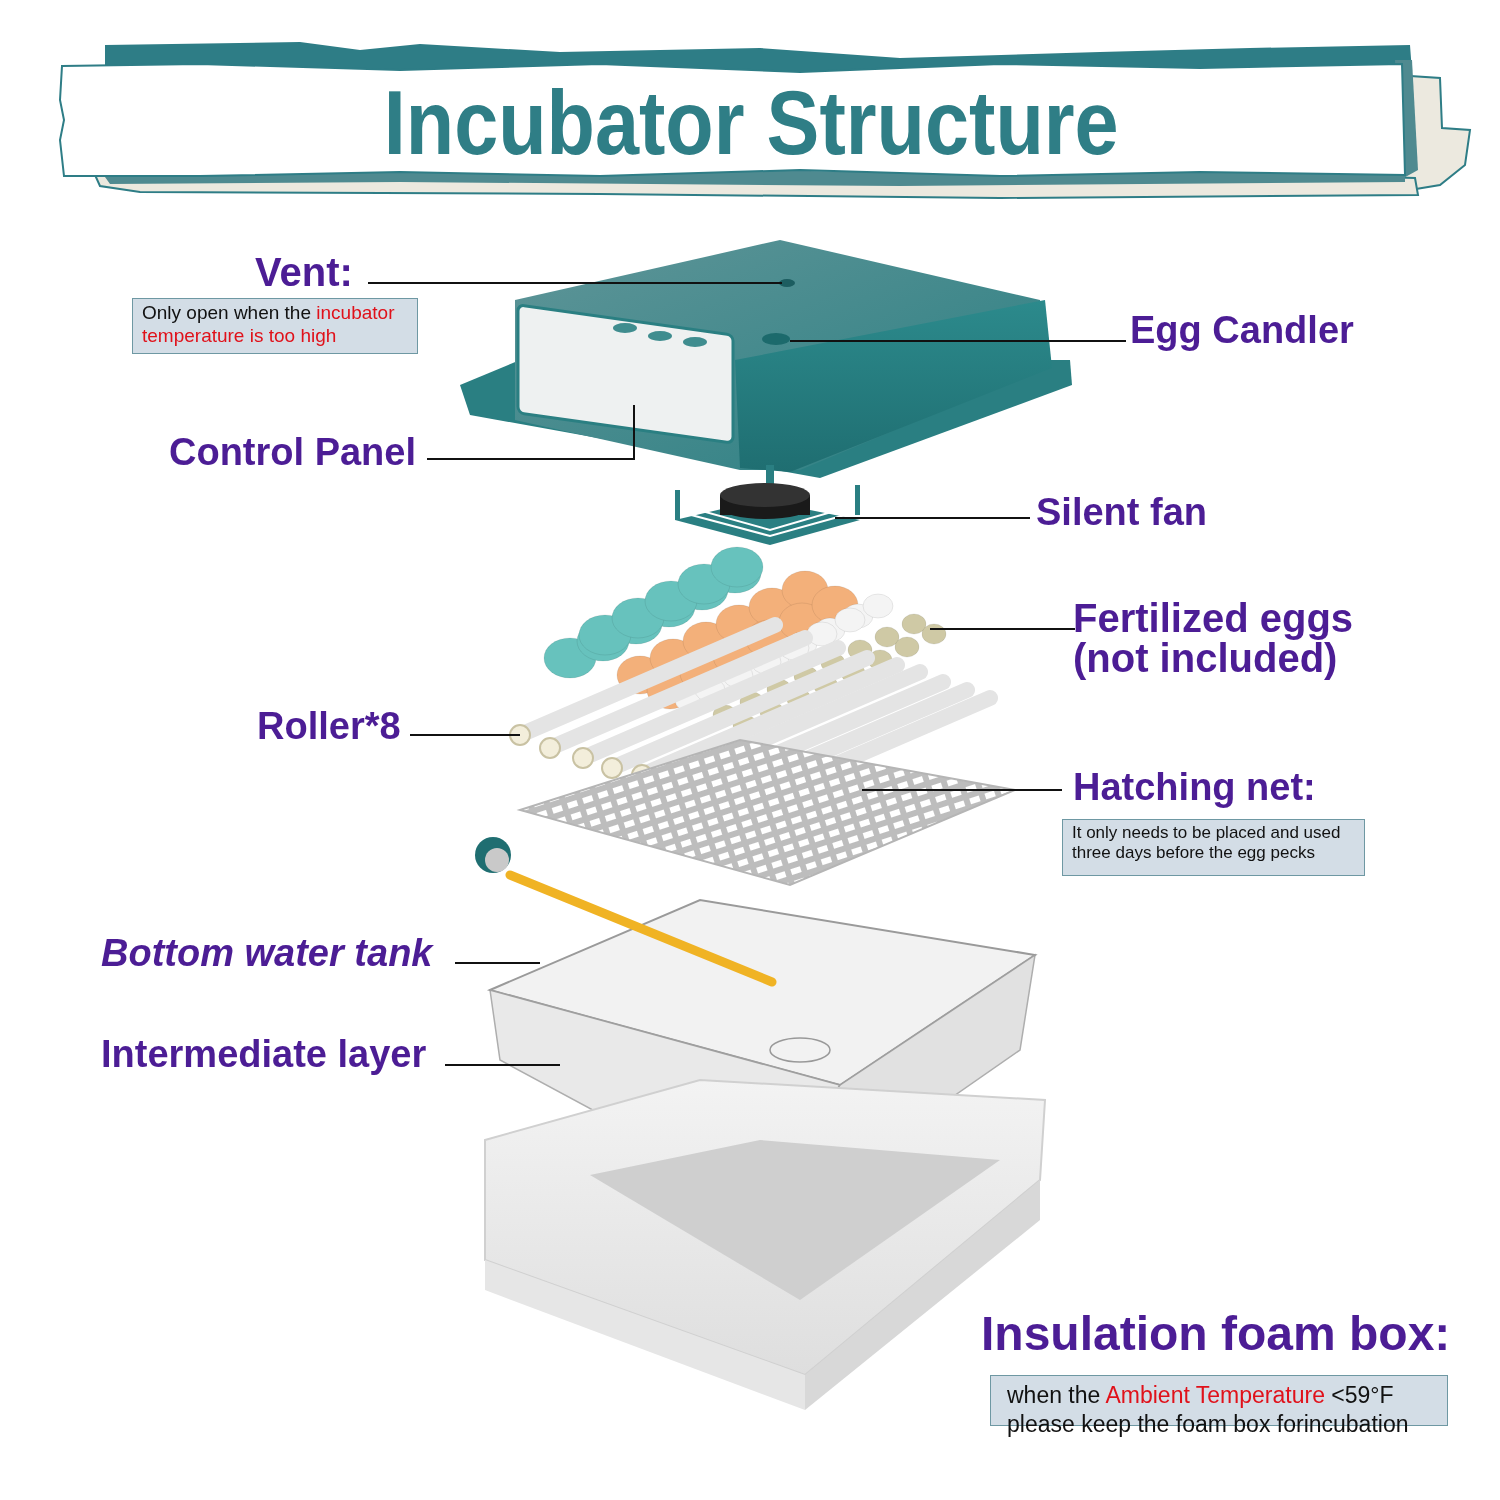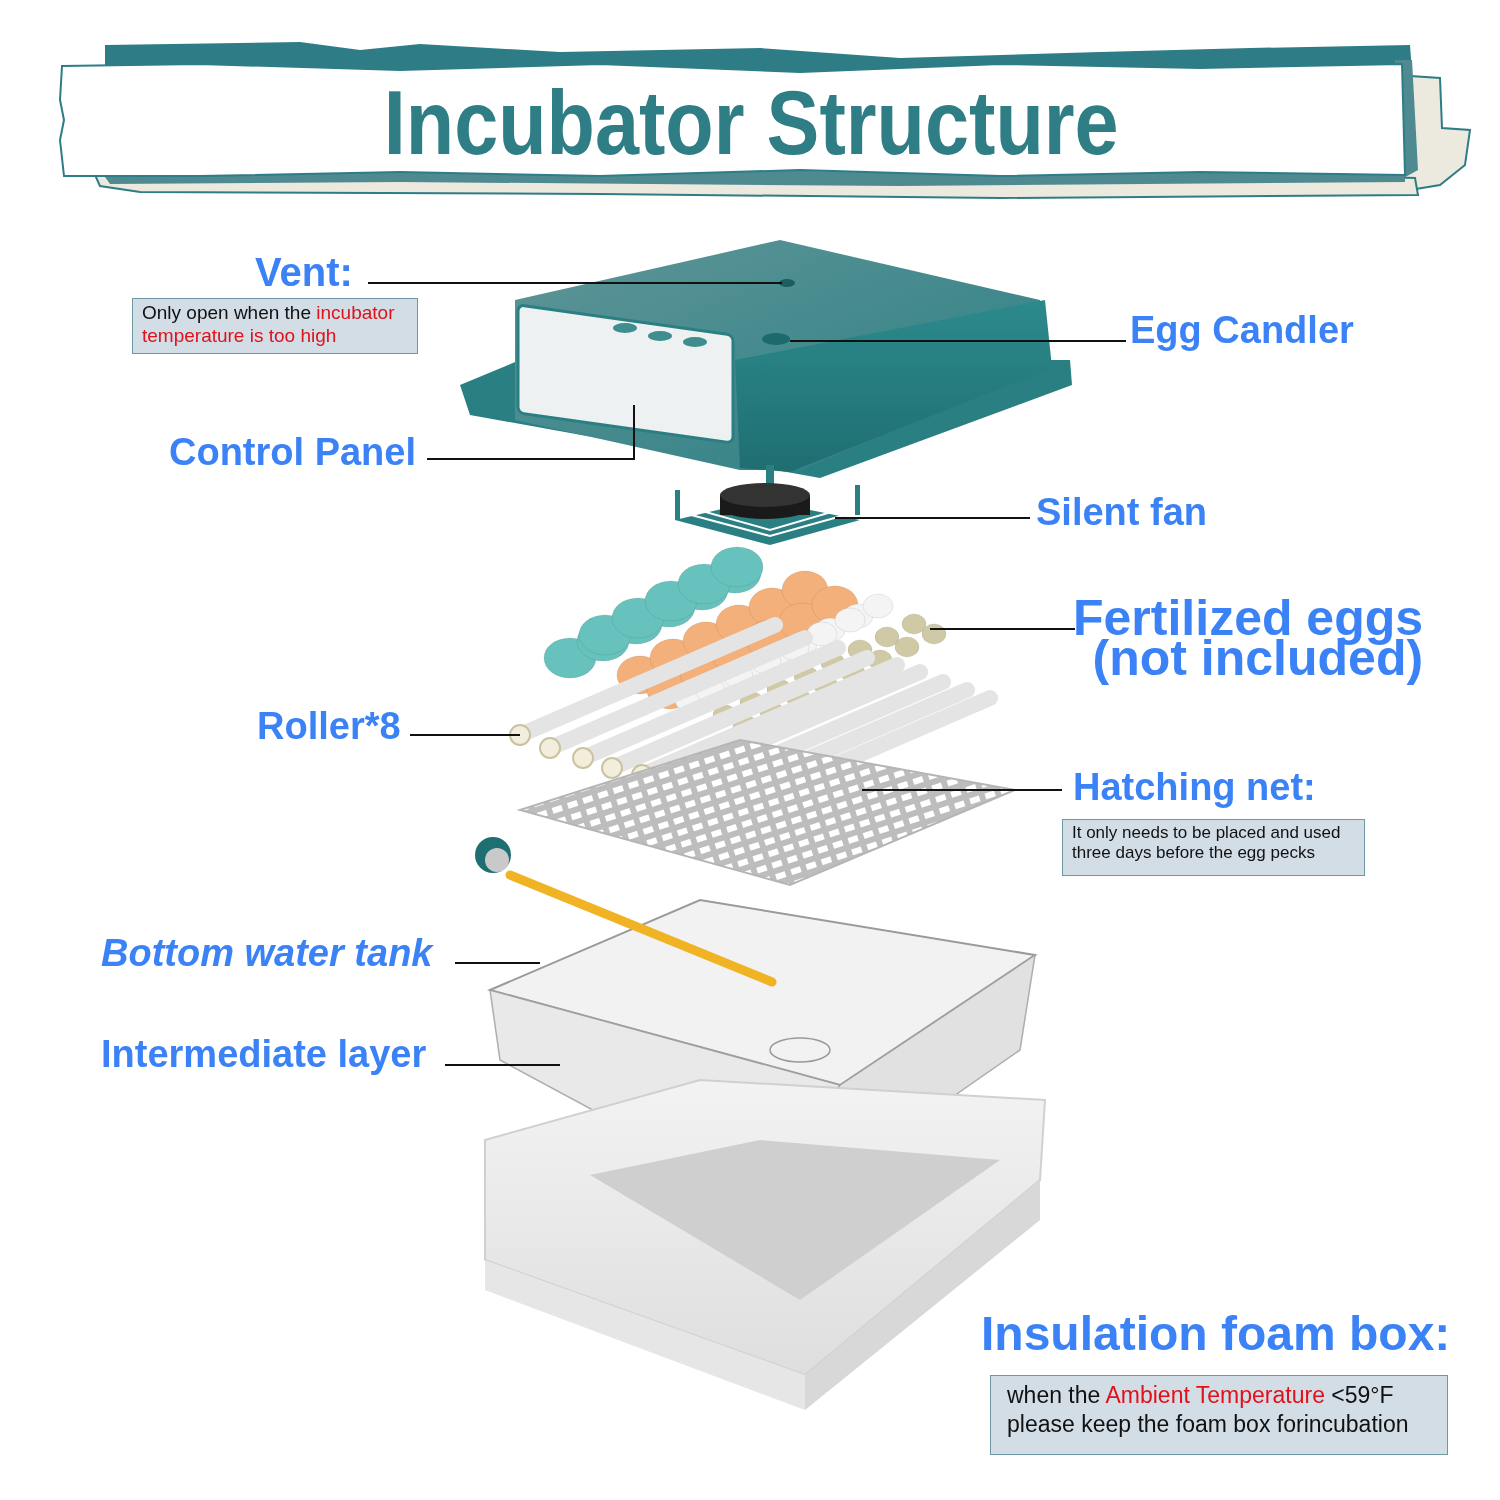--- a/index.html
+++ b/index.html
@@ -1,17 +1,17 @@
 <!DOCTYPE html>
 <html><head>
 <meta charset="utf-8">
 <style>
   html, body { margin:0; padding:0; background:#ffffff; }
   body { width:1500px; height:1500px; position:relative; overflow:hidden; font-family:"Liberation Sans", sans-serif; }
-  .label { position:absolute; font-family:"Liberation Sans", sans-serif; font-weight:700; color:#3b82f6; white-space:nowrap; }
+  .label { position:absolute; font-family:"Liberation Sans", sans-serif; font-weight:700; color:#4c1d95; white-space:nowrap; }
   .lead { position:absolute; background:#111; height:2px; }
   .vlead { position:absolute; background:#111; width:2px; }
   .note { position:absolute; background:#d3dde6; border:1.5px solid #6e98a3; font-family:"Liberation Sans", sans-serif; color:#111; line-height:1.2; padding:3px 9px; box-sizing:border-box; }
   .red { color:#e0111a; }
   #title-text { position:absolute; left:0; width:1500px; top:72px; text-align:center; font-family:"Liberation Sans", sans-serif; font-weight:700; font-size:90px; color:#2f7e86; letter-spacing:0px; transform:scaleX(0.88); transform-origin:760px 0; }
   svg { position:absolute; left:0; top:0; }
 </style>
 </head>
 <body>
 
@@ -209,21 +209,21 @@
 <div class="label" style="left:1130px; top:309px; font-size:38px;">Egg Candler</div>
 <div class="lead" style="left:790px; top:340px; width:336px;"></div>
 
 <div class="label" style="left:169px; top:431px; font-size:38px;">Control Panel</div>
 <div class="lead" style="left:427px; top:458px; width:208px;"></div>
 <div class="vlead" style="left:633px; top:405px; height:55px;"></div>
 
 <div class="label" style="left:1036px; top:491px; font-size:38px;text-align:right;">Silent fan</div>
 <div class="lead" style="left:835px; top:517px; width:195px;"></div>
 
-<div class="label" style="left:1073px; top:598px; font-size:50px; line-height:40px;text-align:right;">
+<div class="label" style="left:1073px; top:598px; font-size:40px; line-height:40px;">
   <span>Fertilized eggs</span><br>
   <span>(not included)</span>
 </div>
 <div class="lead" style="left:930px; top:628px; width:145px;"></div>
 
 <div class="label" style="left:257px; top:705px; font-size:38px;">Roller*8</div>
 <div class="lead" style="left:410px; top:734px; width:110px;"></div>
 
 <div class="label" style="left:1066px; top:766px; font-size:38px;margin-left:7px;">Hatching net:</div>
 <div class="lead" style="left:862px; top:789px; width:200px;"></div>
@@ -234,16 +234,16 @@
 </div>
 
 <div class="label" style="left:101px; top:932px; font-size:38px;font-style:italic;">Bottom water tank</div>
 <div class="lead" style="left:455px; top:962px; width:85px;"></div>
 
 <div class="label" style="left:101px; top:1033px; font-size:38px;">Intermediate layer</div>
 <div class="lead" style="left:445px; top:1064px; width:115px;"></div>
 
 <div class="label" style="left:981px; top:1306px; font-size:48px;">Insulation foam box:</div>
 
-<div class="note" style="left:990px; top:1375px; width:458px; height:80px; font-size:23px; padding:5px 16px; line-height:1.25;">
+<div class="note" style="left:990px; top:1375px; width:458px; height:51px; font-size:23px; padding:5px 16px; line-height:1.25;">
   <span>when the </span><span class="red">Ambient Temperature</span><span> &lt;59°F</span><br>
   <span>please keep the foam box forincubation</span>
 </div>
 
 </body></html>

